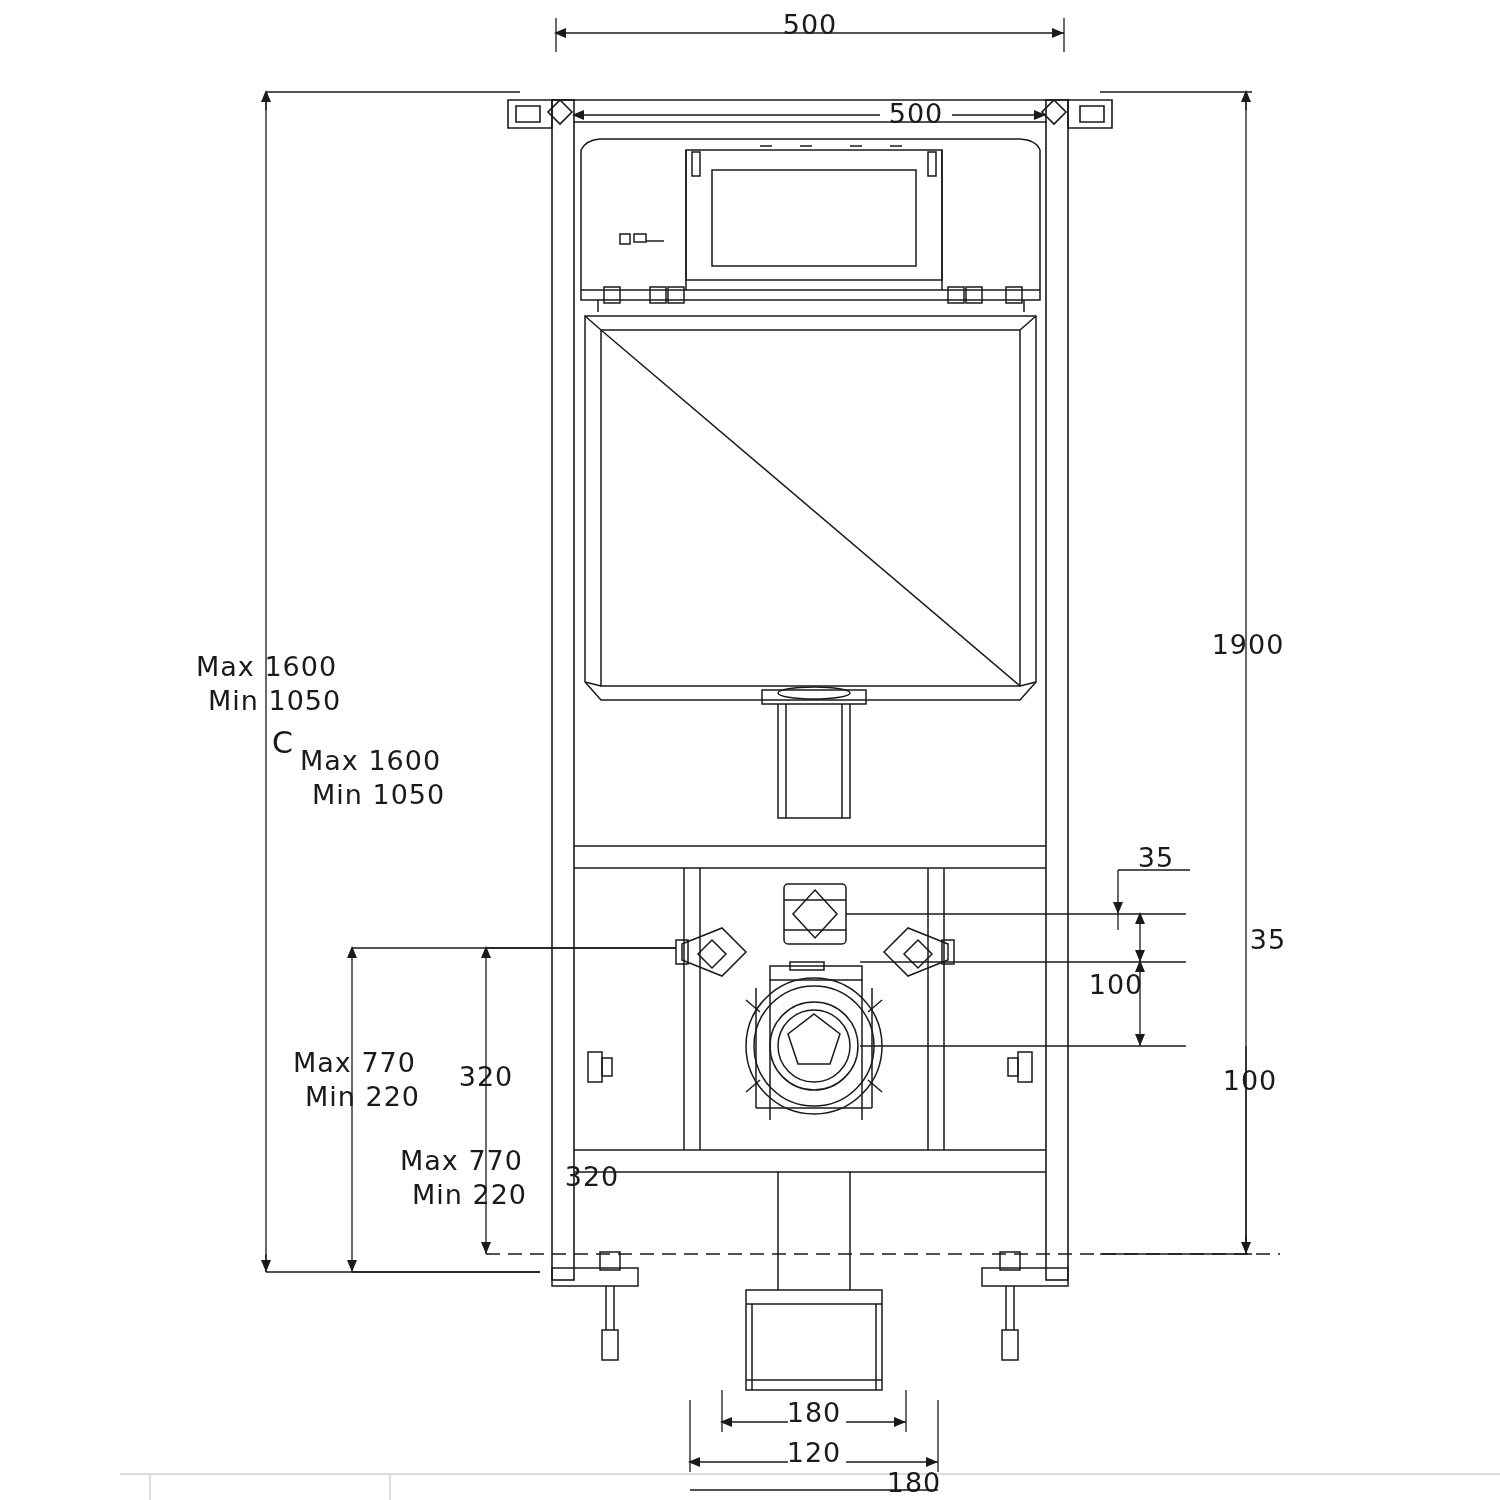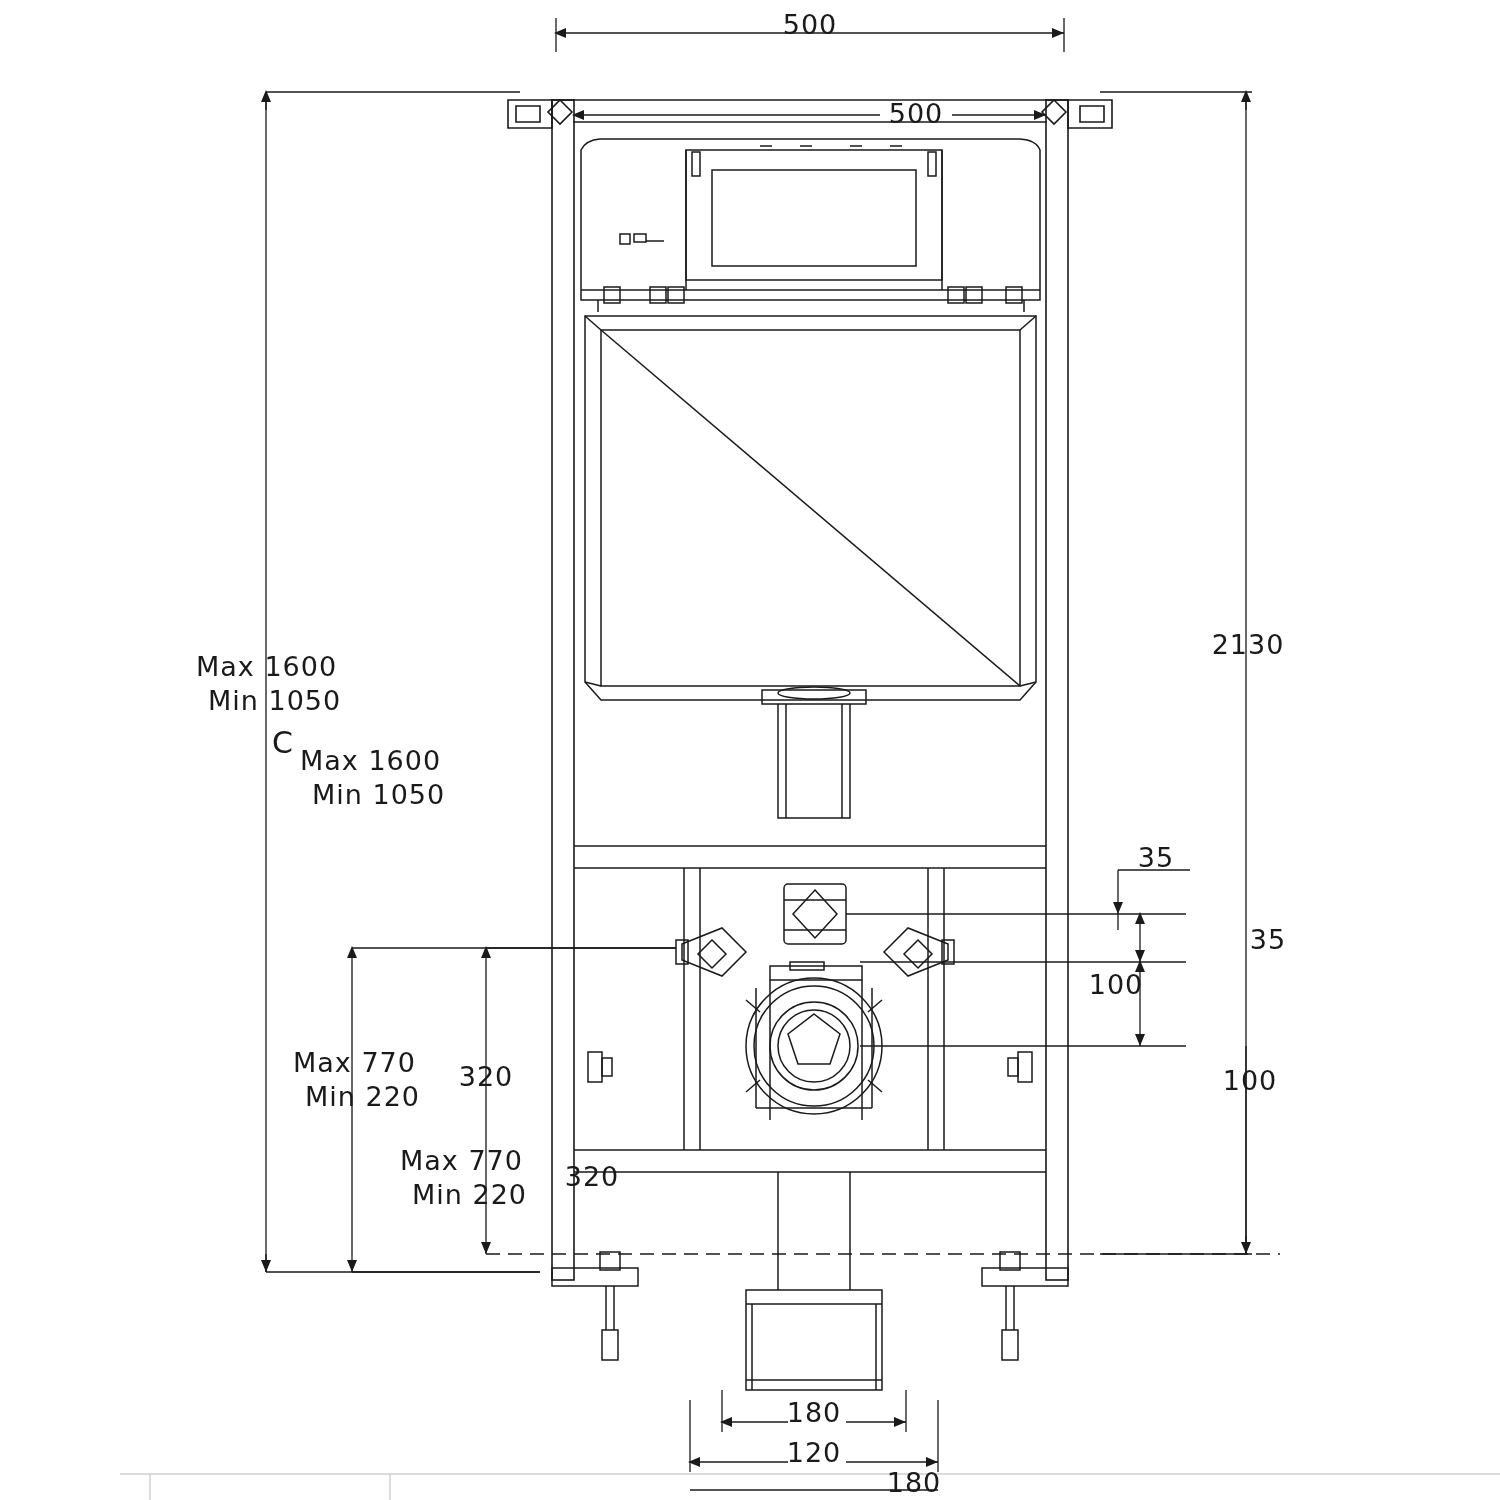--- a/index.html
+++ b/index.html
@@ -217,21 +217,21 @@
   <g stroke="#cfcfcf" fill="none" stroke-width="1.4">
     <path d="M120 1474 L1500 1474"></path>
     <path d="M150 1474 L150 1500"></path>
     <path d="M390 1474 L390 1500"></path>
   </g>
 </svg>
 
 <div class="dimtext ctr" style="left:810px;top:8px;">500</div>
 <div class="dimtext ctr" style="left:916px;top:97px;">500</div>
 
-<div class="dimtext ctr" style="left:1248px;top:628px;">2130</div>
+<div class="dimtext ctr" style="left:1248px;top:628px;">1900</div>
 
 <div class="dimtext" style="left:196px;top:650px;">Max 1600</div>
 <div class="dimtext" style="left:208px;top:684px;">Min 1050</div>
 
 <div class="dimtext" style="left:272px;top:724px;font-size:30px;">C</div>
 <div class="dimtext" style="left:300px;top:744px;">Max 1600</div>
 <div class="dimtext" style="left:312px;top:778px;">Min 1050</div>
 
 <div class="dimtext ctr" style="left:1156px;top:841px;">35</div>
 <div class="dimtext ctr" style="left:1268px;top:923px;">35</div>

